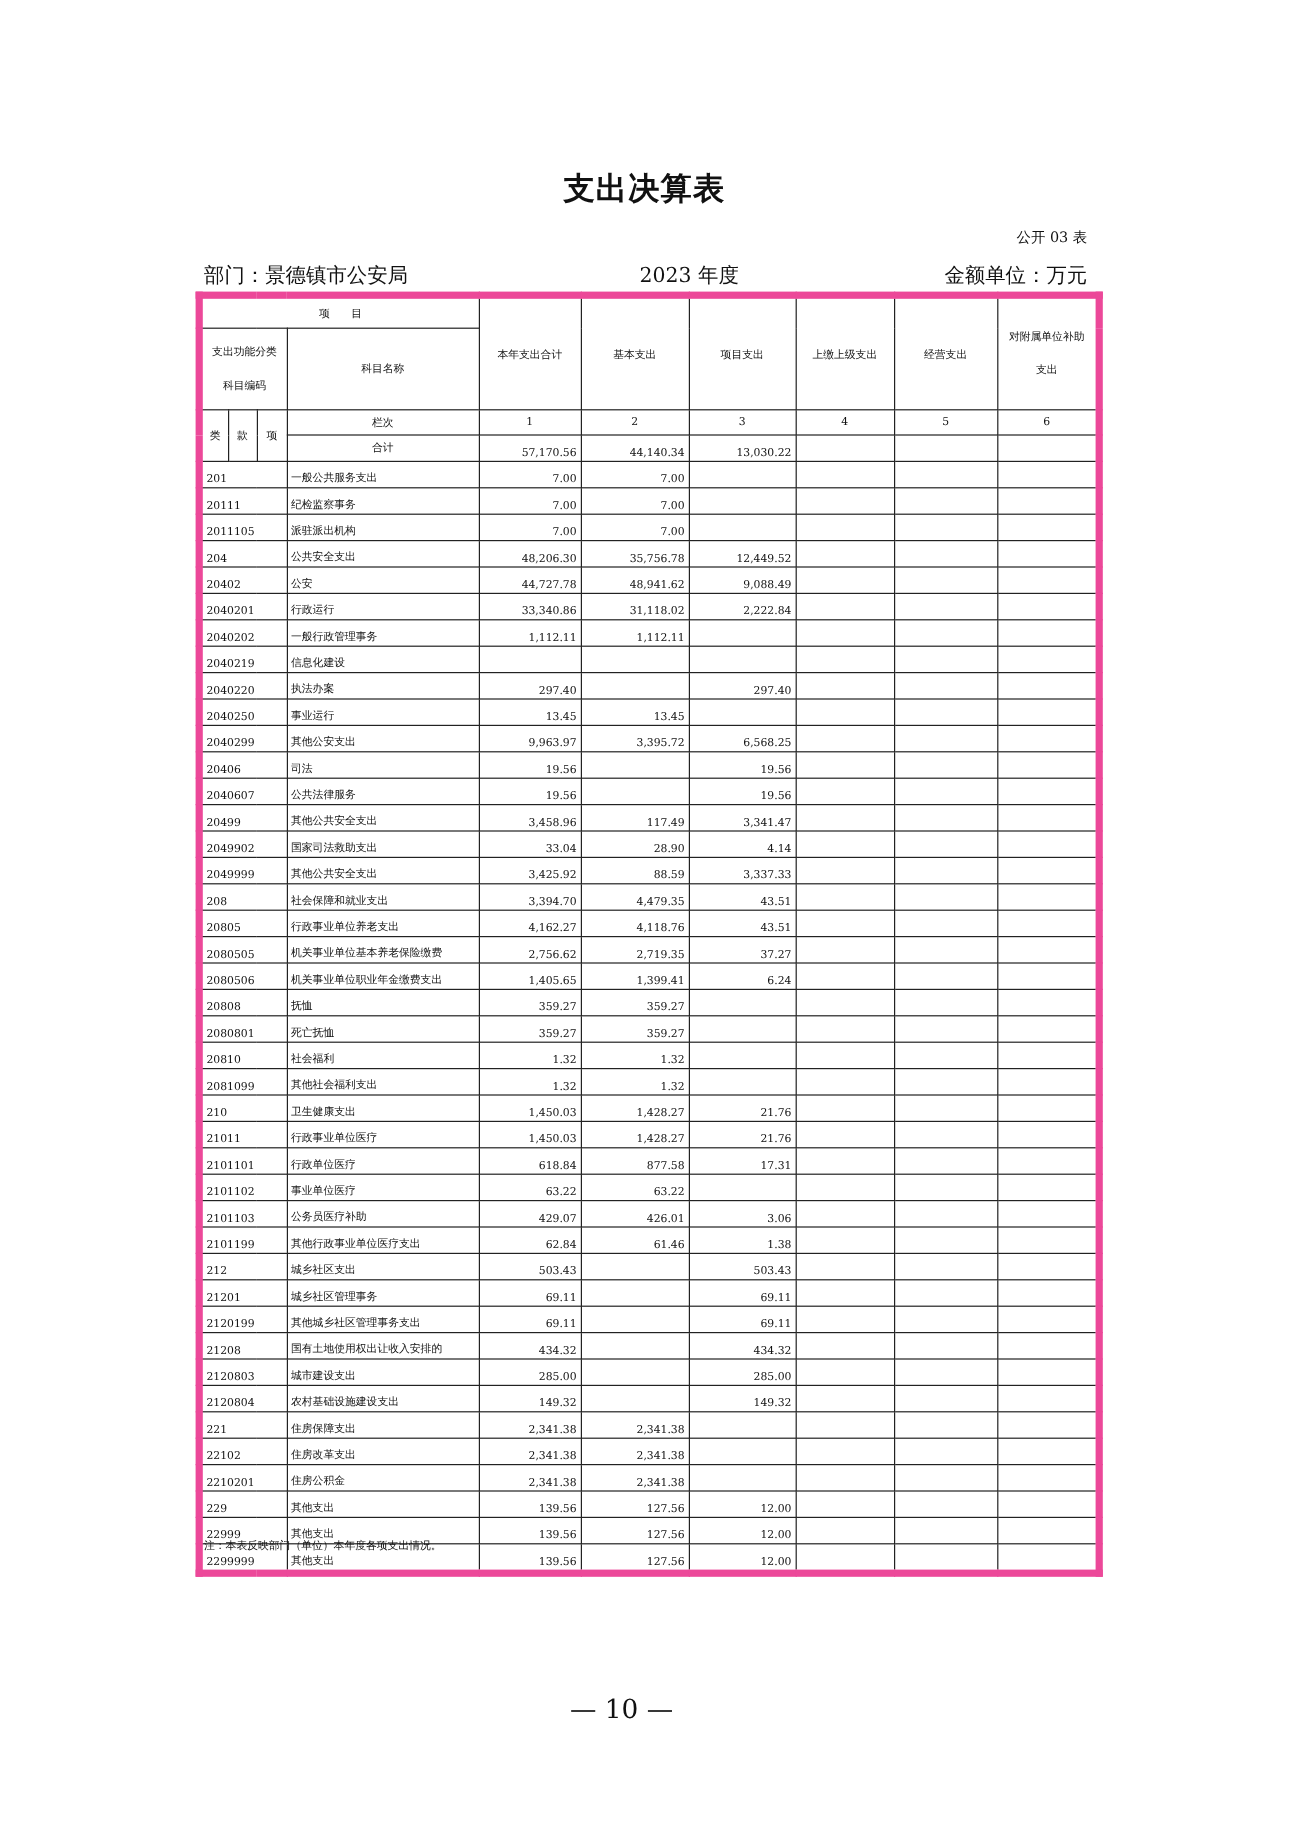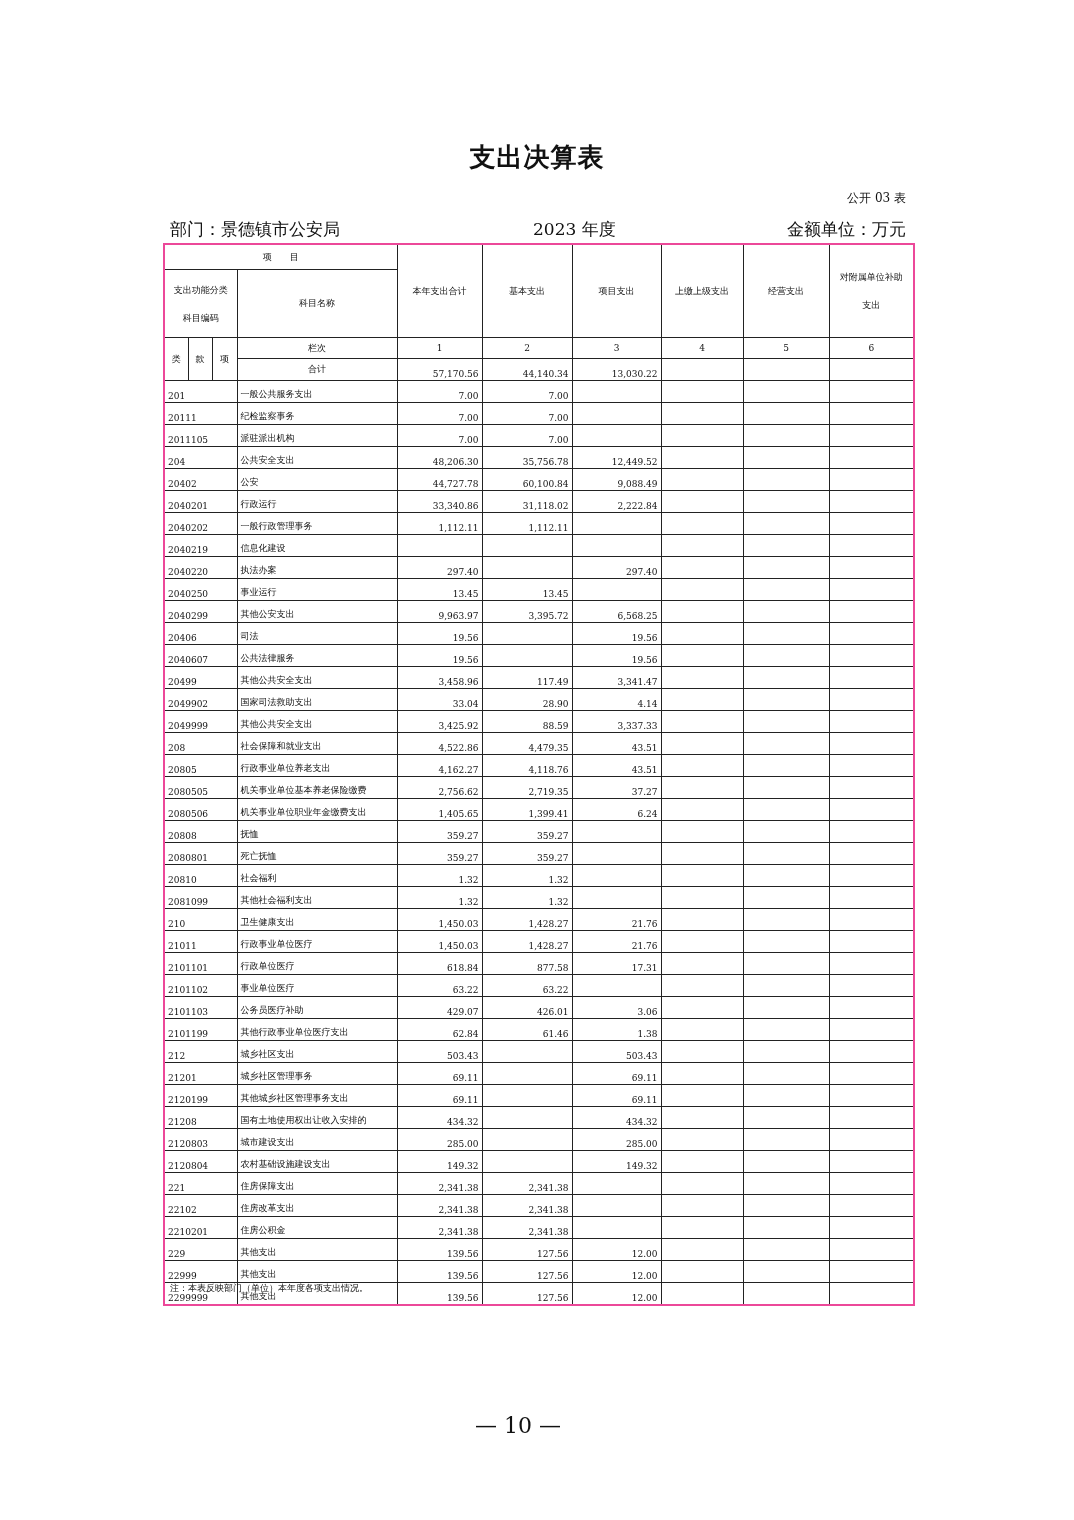--- a/index.html
+++ b/index.html
@@ -12,21 +12,21 @@
     font-family: "DejaVu Sans", sans-serif; font-weight: bold; font-size: 26px; letter-spacing: 1px;
   }
   .tableno { position: absolute; top: 190px; right: 168px; font-size: 12px; }
   .meta { position: absolute; top: 218px; left: 170px; width: 736px; height: 24px; font-size: 17px; }
   .meta .dept { position: absolute; left: 0; }
   .meta .year { position: absolute; left: 330px; margin-left: 33px; }
   .meta .unit { position: absolute; right: 0; }
   table.main {
     position: absolute; top: 243px; left: 163px; width: 750px;
     border-collapse: collapse; table-layout: fixed; font-size: 9px;
-    border: 2px solid #ec4899;
+    border: 6px solid #ec4899;
   }
   table.main td { border: 1.5px solid #222; padding: 0 3px; height: 20px; white-space: nowrap; overflow: hidden; }
   table.main td.c { text-align: center; }
   table.main td.r { text-align: right; vertical-align: bottom; padding-bottom: 1px; }
   table.main td.l { text-align: left; vertical-align: bottom; padding-bottom: 1px; }
   .hdr td { height: 20px; }
   .hdr-big { height: 62px; line-height: 28px; }
   .note { position: absolute; top: 1282px; left: 170px; font-size: 9px; }
   .pageno { position: absolute; top: 1413px; left: 0; width: 1036px; text-align: center; font-size: 22px; }
 </style>
@@ -131,21 +131,21 @@
         <td class="r">35,756.78</td>
         <td class="r">12,449.52</td>
         <td class="r"></td>
         <td class="r"></td>
         <td class="r"></td>
       </tr>
       <tr>
         <td colspan="3" class="l">20402</td>
         <td class="l">公安</td>
         <td class="r">44,727.78</td>
-        <td class="r">60,100.84</td>
+        <td class="r">48,941.62</td>
         <td class="r">9,088.49</td>
         <td class="r"></td>
         <td class="r"></td>
         <td class="r"></td>
       </tr>
       <tr>
         <td colspan="3" class="l">2040201</td>
         <td class="l">行政运行</td>
         <td class="r">33,340.86</td>
         <td class="r">31,118.02</td>
@@ -250,21 +250,21 @@
         <td class="r">3,425.92</td>
         <td class="r">88.59</td>
         <td class="r">3,337.33</td>
         <td class="r"></td>
         <td class="r"></td>
         <td class="r"></td>
       </tr>
       <tr>
         <td colspan="3" class="l">208</td>
         <td class="l">社会保障和就业支出</td>
-        <td class="r">4,522.86</td>
+        <td class="r">3,394.70</td>
         <td class="r">4,479.35</td>
         <td class="r">43.51</td>
         <td class="r"></td>
         <td class="r"></td>
         <td class="r"></td>
       </tr>
       <tr>
         <td colspan="3" class="l">20805</td>
         <td class="l">行政事业单位养老支出</td>
         <td class="r">4,162.27</td>

